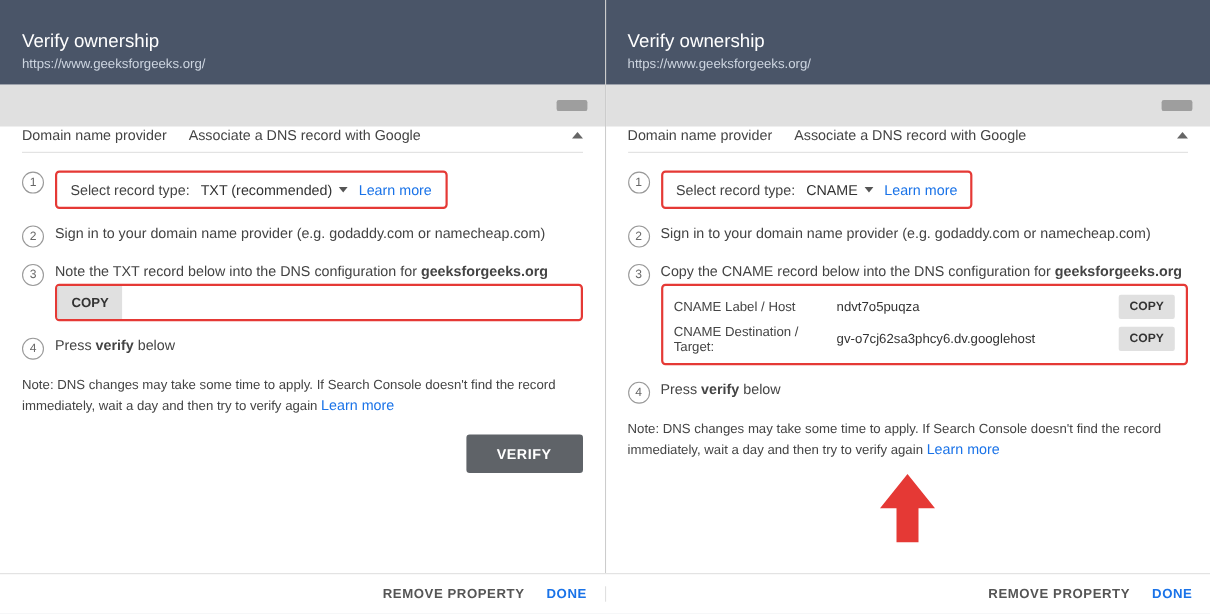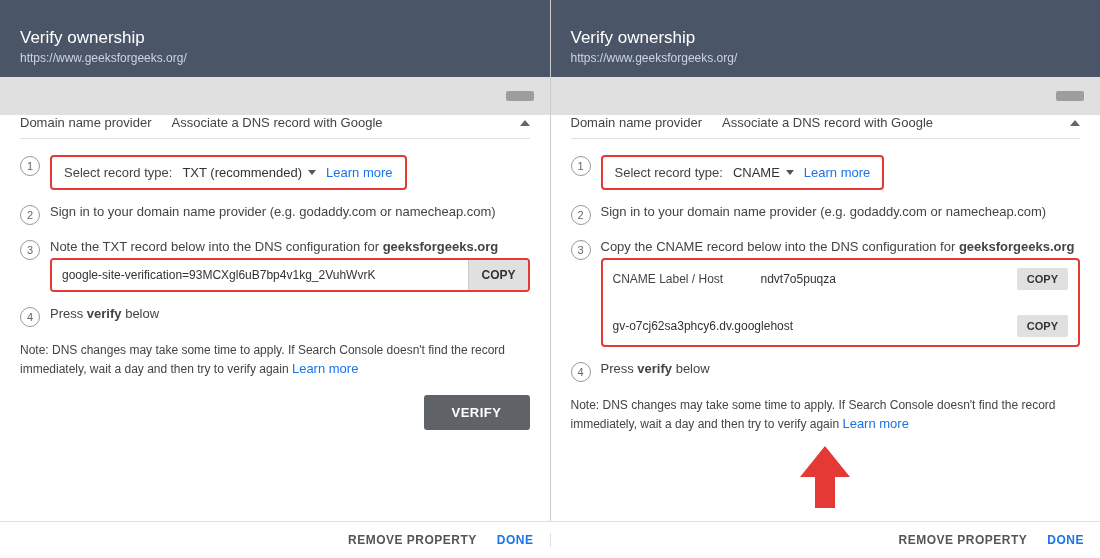--- a/index.html
+++ b/index.html
@@ -212,21 +212,21 @@
     .cname-fields-box {
       border: 2px solid #e53935;
       border-radius: 4px;
       padding: 8px 10px;
       margin-top: 4px;
     }
     .cname-row {
       display: flex;
       align-items: center;
       gap: 8px;
-      margin-bottom: 25px;
+      margin-bottom: 4px;
     }
     .cname-row:last-child { margin-bottom: 0; }
     .cname-row-label {
       font-size: 12px;
       color: #444;
       width: 140px;
       flex-shrink: 0;
     }
     .cname-value-input {
       flex: 1;
@@ -326,21 +326,20 @@
         </div>
       </div>
 
       <div class="step">
         <div class="step-num">3</div>
         <div class="step-content">
           <div class="step-text">
             <span>Note the TXT record below into the DNS configuration for </span><strong>geeksforgeeks.org</strong>
           </div>
           <div class="copy-field-container">
-            <input class="copy-field-input" type="text" readonly="" value="google-site-verification=93MCXgl6uB7bp4v1kg_2VuhWvrK" style="">
             <button class="copy-btn">COPY</button>
           </div>
         </div>
       </div>
 
       <div class="step">
         <div class="step-num">4</div>
         <div class="step-content">
           <span class="press-verify">
             <span>Press </span><strong>verify</strong><span> below</span>
@@ -400,20 +399,21 @@
           <div class="step-text">
             <span>Copy the CNAME record below into the DNS configuration for </span><strong>geeksforgeeks.org</strong>
           </div>
           <div class="cname-fields-box">
             <div class="cname-row">
               <span class="cname-row-label">CNAME Label / Host</span>
               <input class="cname-value-input" type="text" readonly="" value="ndvt7o5puqza" style="">
               <button class="cname-copy-btn">COPY</button>
             </div>
             <div class="cname-row">
+              <span class="cname-row-label">CNAME Destination / Target:</span>
               <input class="cname-value-input" type="text" readonly="" value="gv-o7cj62sa3phcy6.dv.googlehost" style="">
               <button class="cname-copy-btn">COPY</button>
             </div>
           </div>
         </div>
       </div>
 
       <div class="step">
         <div class="step-num">4</div>
         <div class="step-content">

